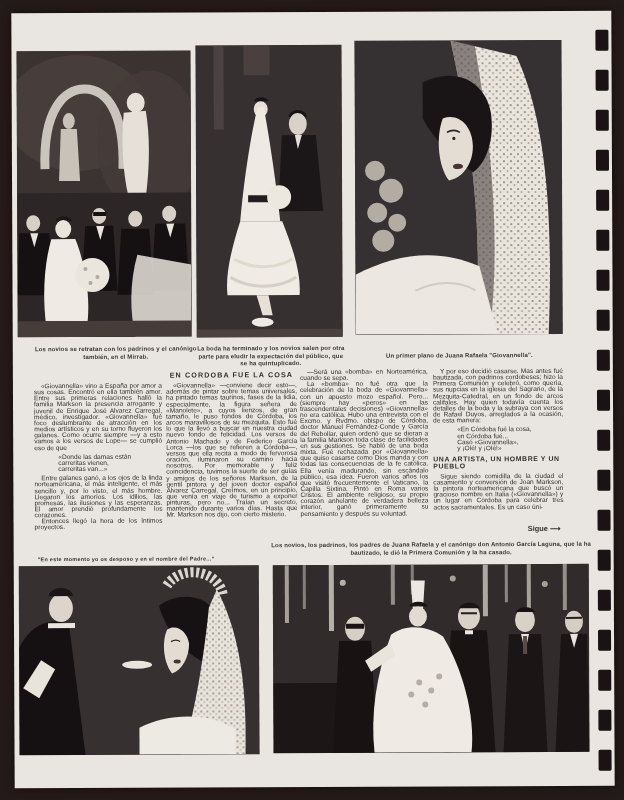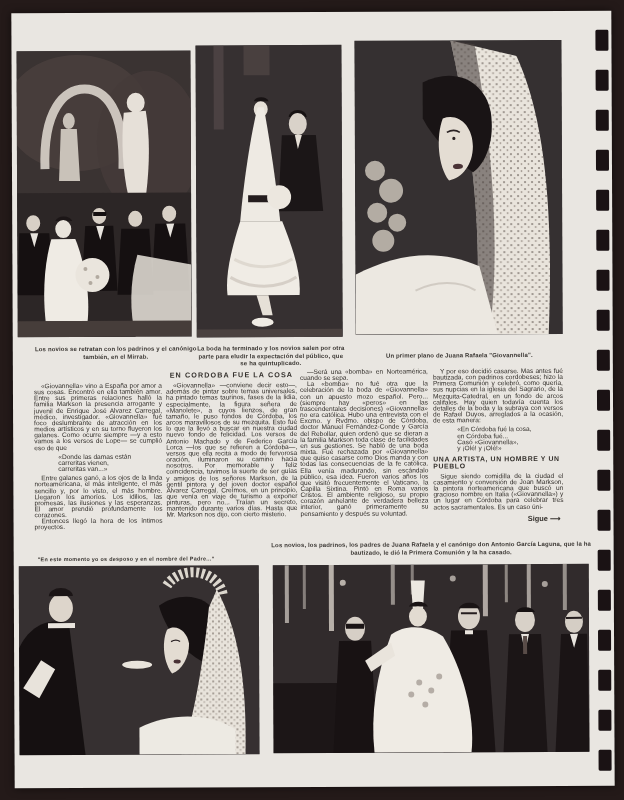--- a/index.html
+++ b/index.html
@@ -29,21 +29,21 @@
   
   .col{position:absolute;font-size:6.6px;line-height:6.15px;text-align:justify;color:#34302c;}
   #col-1{left:21px;top:370px;width:128px;}
   #col-2{left:153px;top:360px;width:131px;}
   #col-3{left:287px;top:357px;width:128px;}
   #col-4{left:420px;top:357px;width:130px;}
   .para{margin:0;text-indent:7px;}
   .verse{margin:3px 0 3px 24px;white-space:pre-line;text-align:left;}
   .colhead{font-weight:bold;font-size:7.2px;letter-spacing:1.1px;margin:0 0 4px 0;text-align:center;}
   .subhead{font-weight:bold;font-size:6.9px;letter-spacing:.6px;margin:4px 0 3px 0;text-align:left;line-height:7.4px;}
-  .sigue{margin-top:6px;padding-right:4px;text-align:right;font-weight:bold;font-size:7.4px;}
+  .sigue{margin-top:16px;padding-right:4px;text-align:right;font-weight:bold;font-size:7.4px;}
   .sigue .arrow{font-weight:bold;letter-spacing:-1px;}
 </style>
 </head>
 <body>
 
 <div id="viewport">
   <div id="page">
 
     <div class="photo" id="photo-1">
       <svg viewBox="0 0 174 286" preserveAspectRatio="none">

